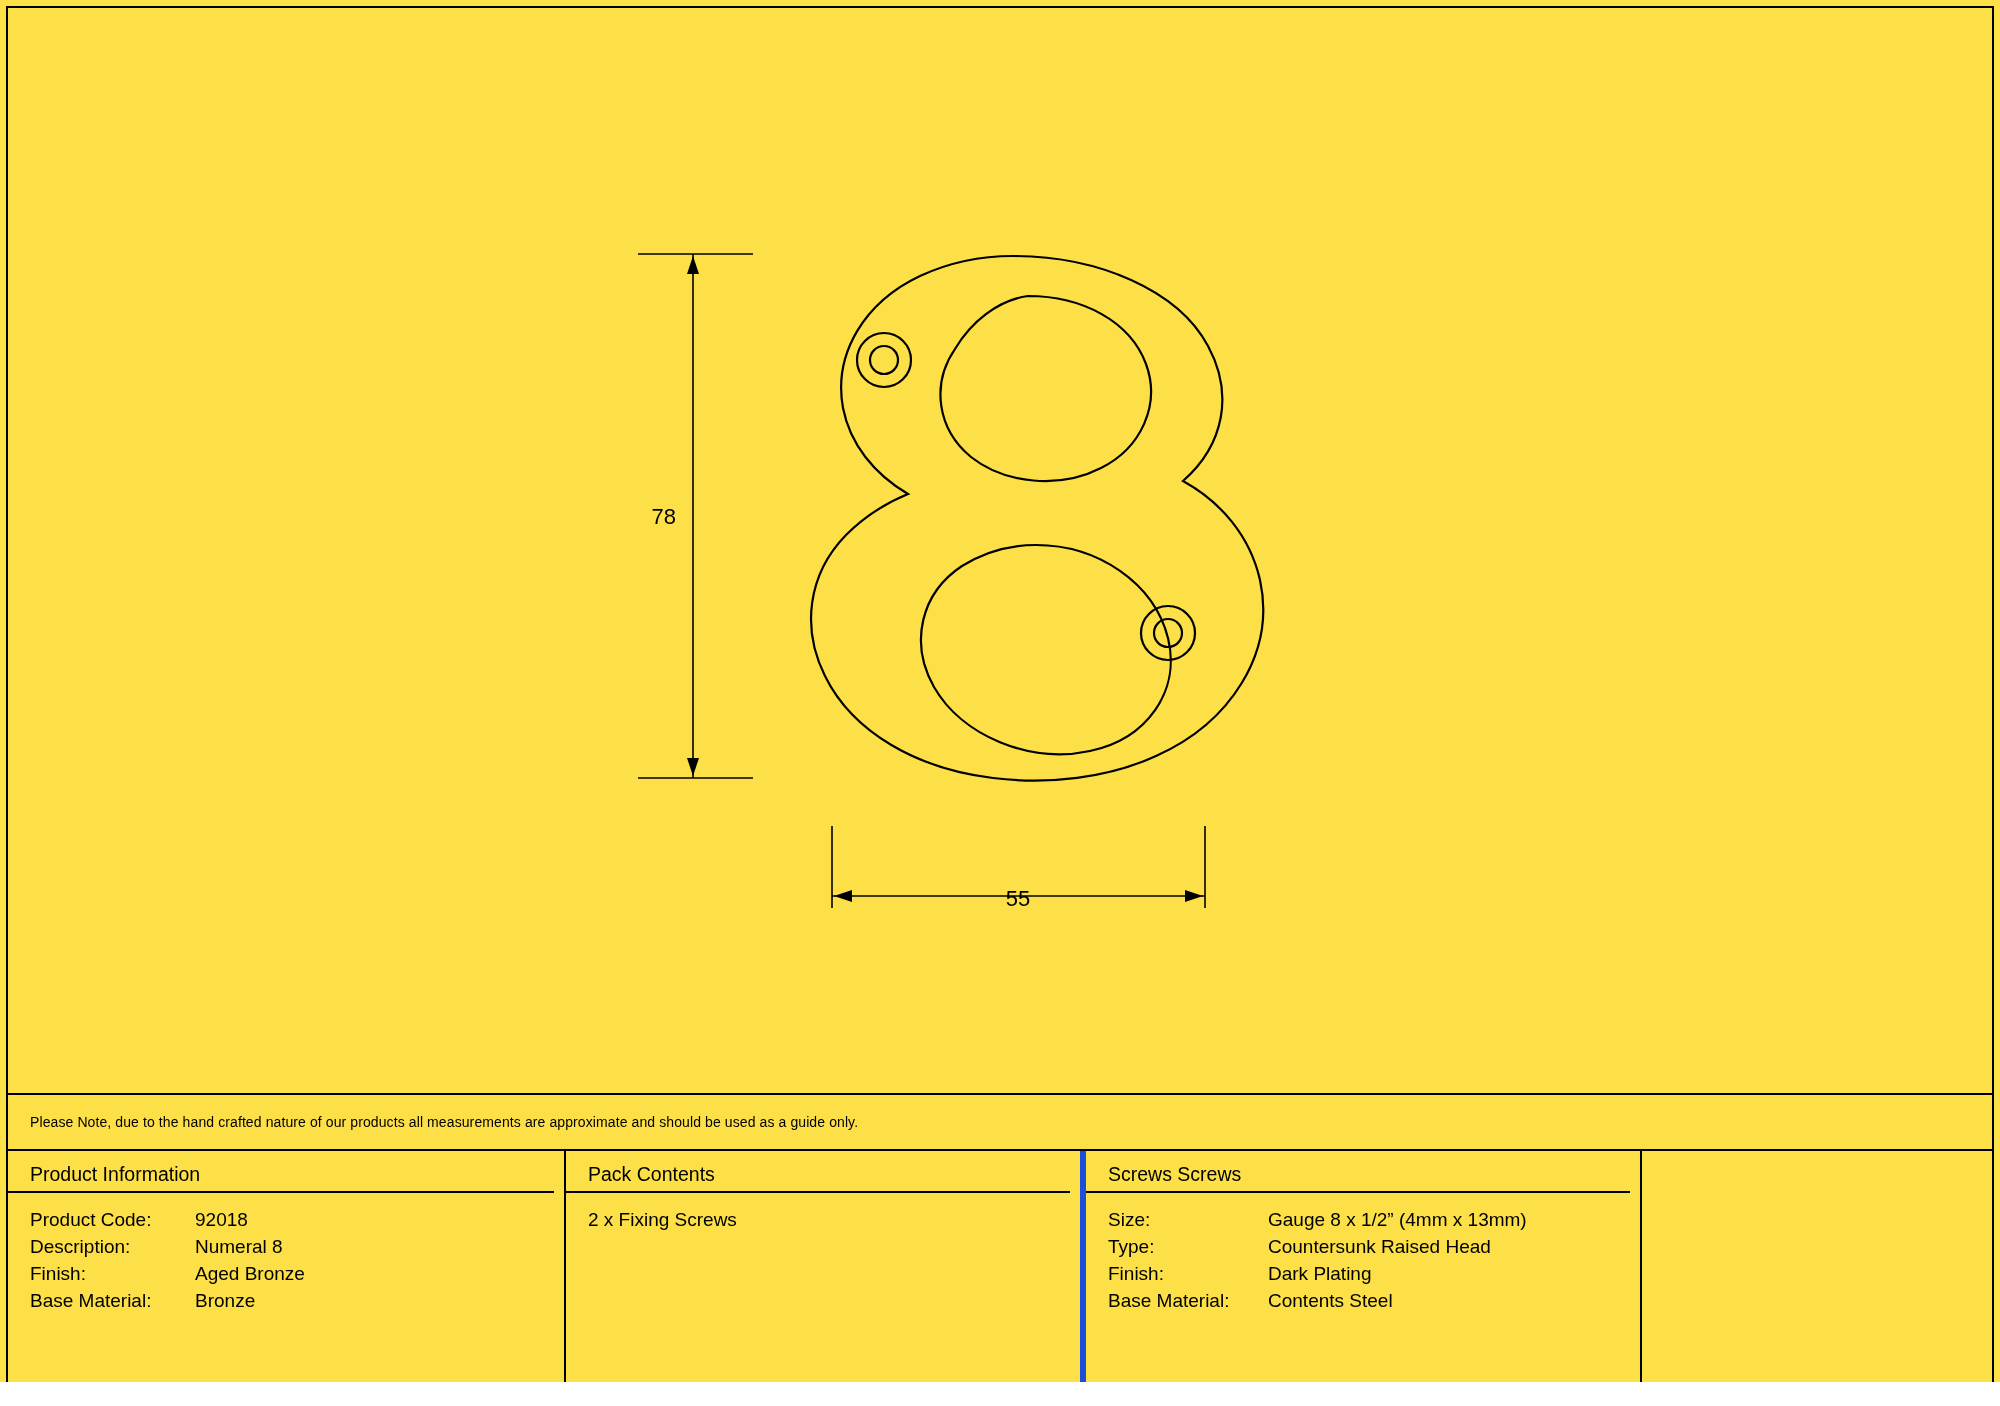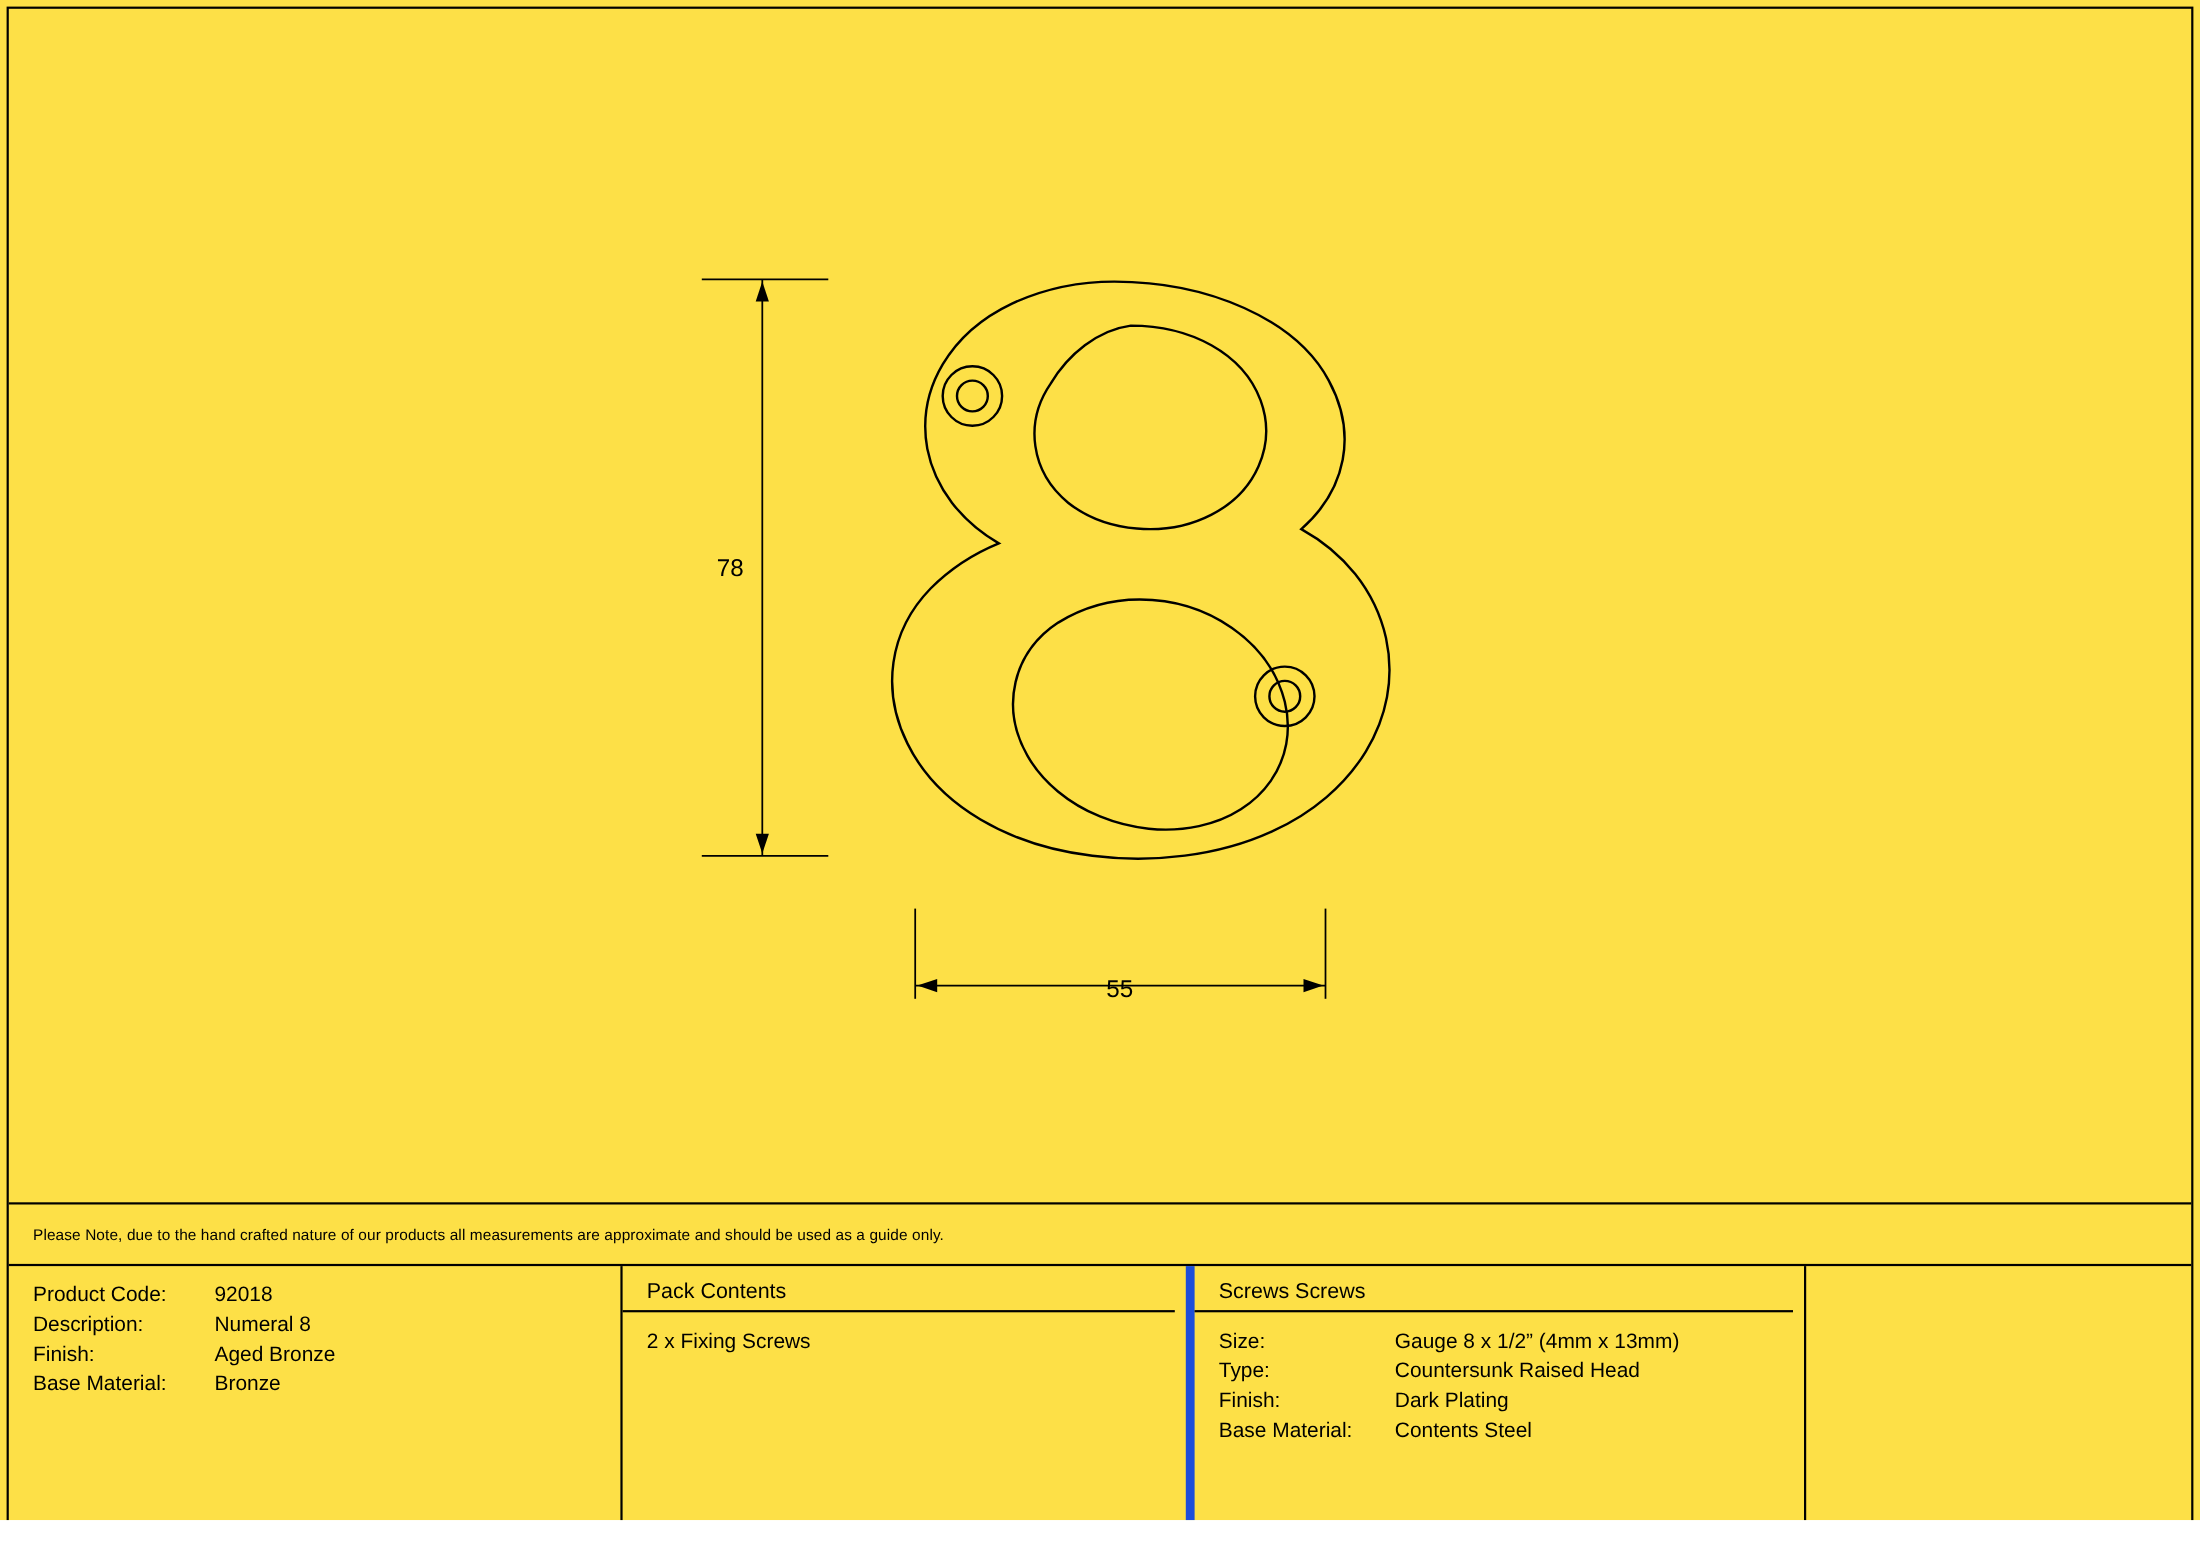--- a/index.html
+++ b/index.html
@@ -67,21 +67,21 @@
     border-top: 2px solid #000000;
     box-sizing: border-box;
     display: flex;
   }
   .col {
     box-sizing: border-box;
     position: relative;
     height: 100%;
   }
   .col-product { width: 558px; border-right: 2px solid #000000; }
-  .col-pack    { width: 520px; border-right: 8px solid #1d4ed8; }
+  .col-pack    { width: 520px; border-right: 6px solid #1d4ed8; }
   .col-screws  { width: 556px; border-right: 2px solid #000000; }
   .col-logo    { flex: 1 1 auto; }
 
   .col-header {
     font-size: 19.5px;
     padding: 12px 0 0 22px;
     height: 42px;
     box-sizing: border-box;
   }
   .hdr-underline {
@@ -189,20 +189,21 @@
     </svg>
   </div>
 
   <div class="note-row">
     <div class="note-text">Please Note, due to the hand crafted nature of our products all measurements are approximate and should be used as a guide only.</div>
   </div>
 
   <div class="info-row">
 
     <div class="col col-product">
+      <div class="col-header hdr-underline">Product Information</div>
       <div class="col-body">
         <div class="kv">
           <span class="k">Product Code:</span>
           <span class="v">92018</span>
         </div>
         <div class="kv">
           <span class="k">Description:</span>
           <span class="v">Numeral 8</span>
         </div>
         <div class="kv">

